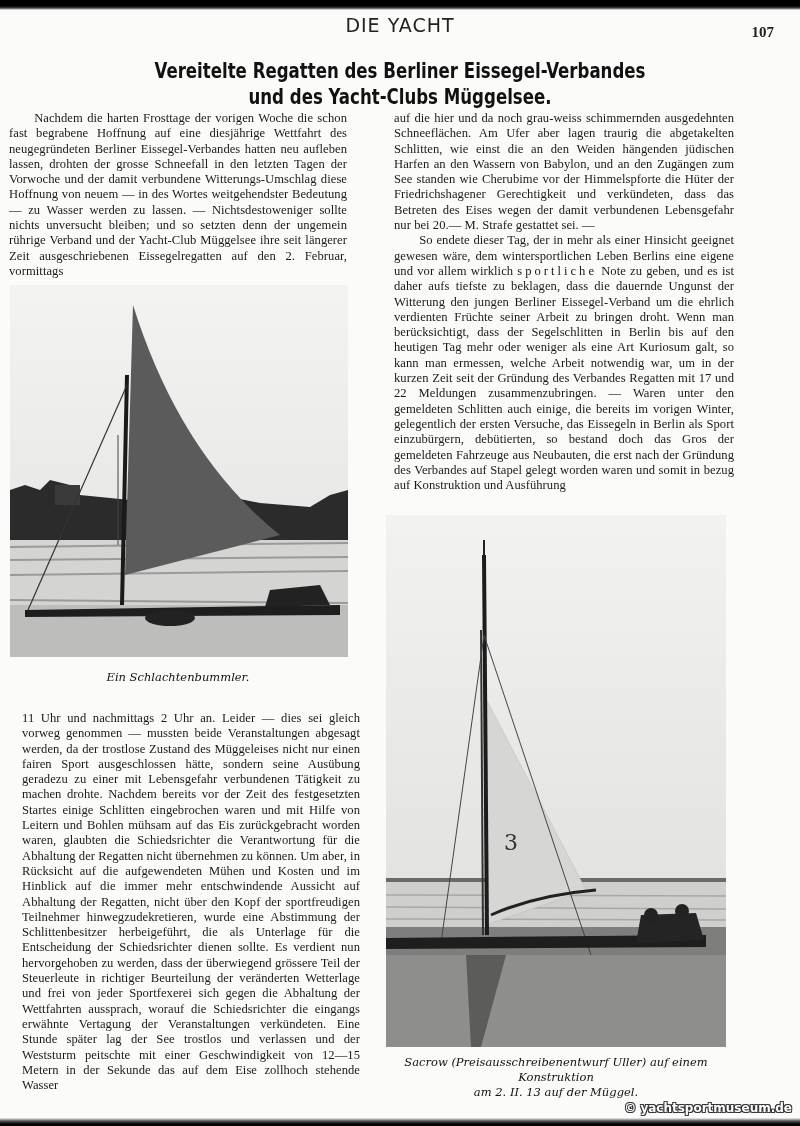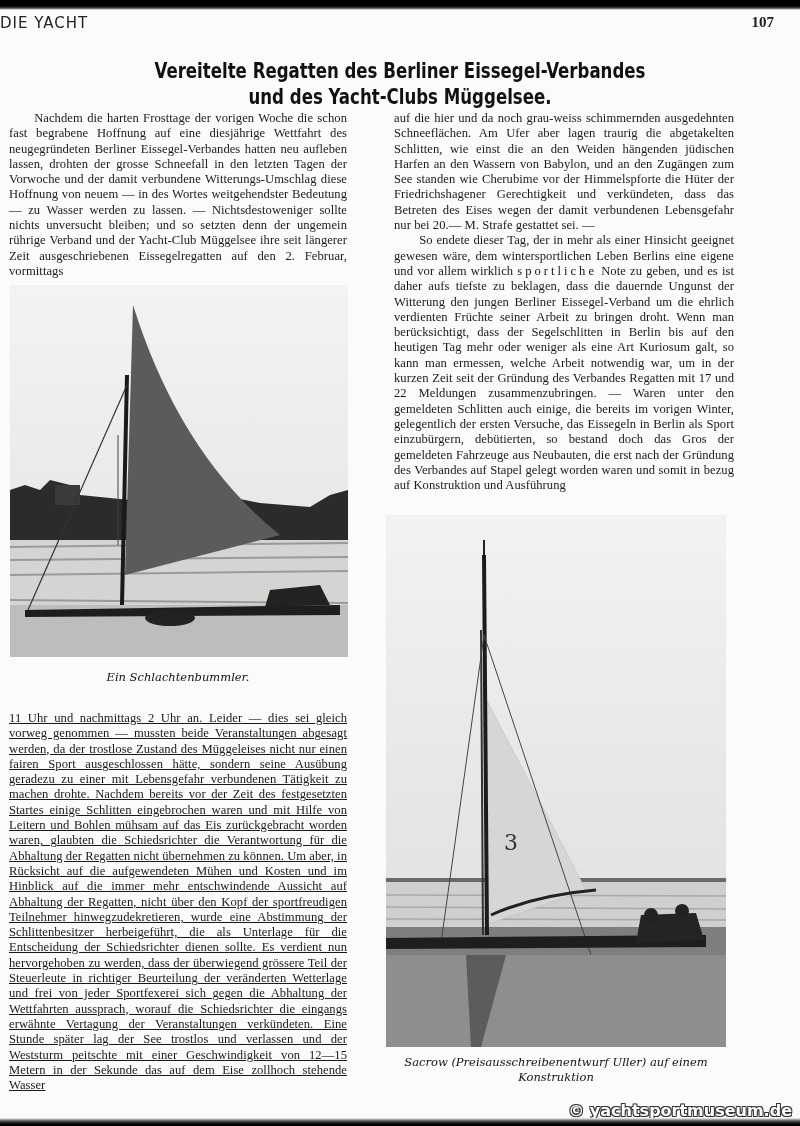--- a/index.html
+++ b/index.html
@@ -6,44 +6,44 @@
   body {
     width:800px; height:1126px; overflow:hidden; position:relative;
     background:#fbfbf9;
     font-family:"Liberation Serif","DejaVu Serif",serif;
     color:#1a1a1a;
   }
   .scan-top { position:absolute; left:0; top:0; width:800px; height:10px;
     background:linear-gradient(#000 0,#000 6px,#444 8px,#f4f4f2 10px); }
   .scan-bottom { position:absolute; left:0; bottom:0; width:800px; height:8px;
     background:linear-gradient(#f4f4f2 0,#555 3px,#000 6px); }
-  .running-head { position:absolute; top:14px; left:0; width:800px; text-align:left;
-    font-family:"DejaVu Sans",sans-serif; font-size:15px; letter-spacing:1px; color:#222; }
-  .page-number { position:absolute; top:14px; right:26px; font-size:15px; font-weight:bold;
+  .running-head { position:absolute; top:14px; left:0; width:800px; text-align:center;
+    font-family:"DejaVu Sans",sans-serif; font-size:19px; letter-spacing:1px; color:#222; }
+  .page-number { position:absolute; top:24px; right:26px; font-size:15px; font-weight:bold;
     font-family:"Liberation Serif",serif; color:#222; }
   .title { position:absolute; top:58px; left:0; width:800px; text-align:center;
     font-family:"DejaVu Sans Condensed","DejaVu Sans",sans-serif; font-weight:bold;
     font-size:20.5px; line-height:26px; color:#111; transform:scaleX(0.9); transform-origin:center; }
   .col { position:absolute; font-size:12.6px; line-height:15.3px; text-align:justify;
     letter-spacing:0.05px; }
   .col p { margin:0; }
   .col .indent { text-indent:2em; }
   .spaced { letter-spacing:3px; }
   #col-left-top { left:9px; top:111px; width:338px; }
-  #col-left-bottom { left:9px; top:711px; width:338px;text-decoration:underline; }
+  #col-left-bottom { left:22px; top:711px; width:338px; }
   #col-right-top { left:394px; top:111px; width:340px; }
   .photo { position:absolute; overflow:hidden; }
   #photo-1 { left:10px; top:285px; width:338px; height:372px; background:#efefed; }
   #photo-2 { left:386px; top:515px; width:340px; height:532px; background:#ececea; }
   .caption { position:absolute; text-align:center; font-size:11.5px; line-height:15px;
     font-family:"DejaVu Serif",serif; color:#111;font-style:italic; }
   #caption-1 { left:9px; top:670px; width:338px; }
   #caption-2 { left:386px; top:1055px; width:340px; }
   .watermark { position:absolute; right:8px; top:1101px; font-family:"DejaVu Sans",sans-serif;
-    font-size:16px; color:#fff; font-weight:bold;
+    font-size:12px; color:#fff; font-weight:bold;
     text-shadow:-1px -1px 0 #333,1px -1px 0 #333,-1px 1px 0 #333,1px 1px 0 #333; }
 </style>
 </head>
 <body>
 
 <div class="scan-top"></div>
 
 <div class="running-head">DIE YACHT</div>
 <div class="page-number">107</div>
 
@@ -127,17 +127,18 @@
     <path d="M0 423 L320 420 L320 432 L0 434 Z" fill="#1e1e1e"></path>
     <path d="M255 400 L310 398 L318 425 L250 428 Z" fill="#242424"></path>
     <circle cx="265" cy="400" r="7" fill="#222"></circle>
     <circle cx="296" cy="396" r="7" fill="#222"></circle>
     <path d="M80 440 L120 440 L95 532 L85 532 Z" fill="#3a3a3a" opacity="0.6"></path>
   </svg>
 </div>
 
 <div class="caption" id="caption-2">
   <div>Sacrow (Preisausschreibenentwurf Uller) auf einem Konstruktion</div>
+  <div>am 2. II. 13 auf der Müggel.</div>
 </div>
 
 <div class="watermark">© yachtsportmuseum.de</div>
 
 <div class="scan-bottom"></div>
 
 </body></html>

